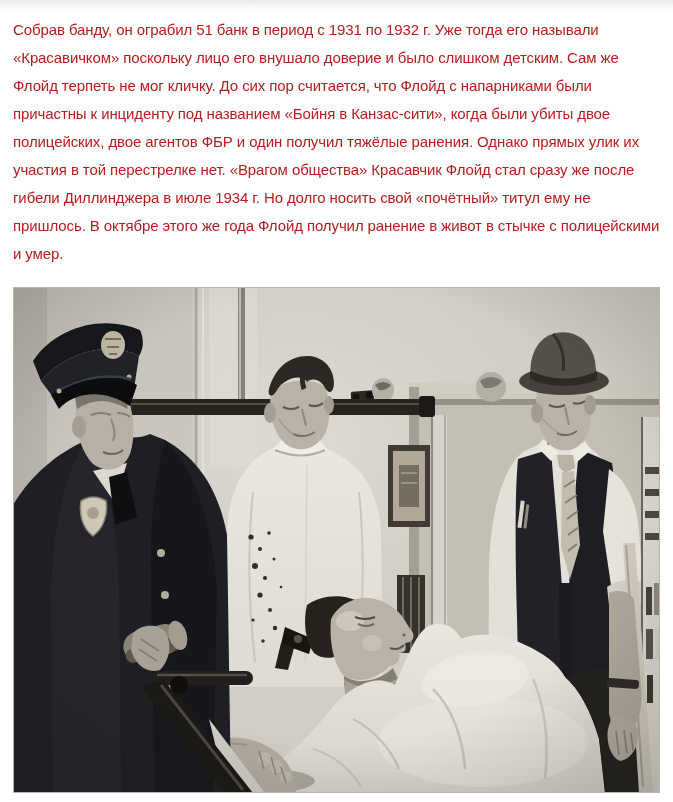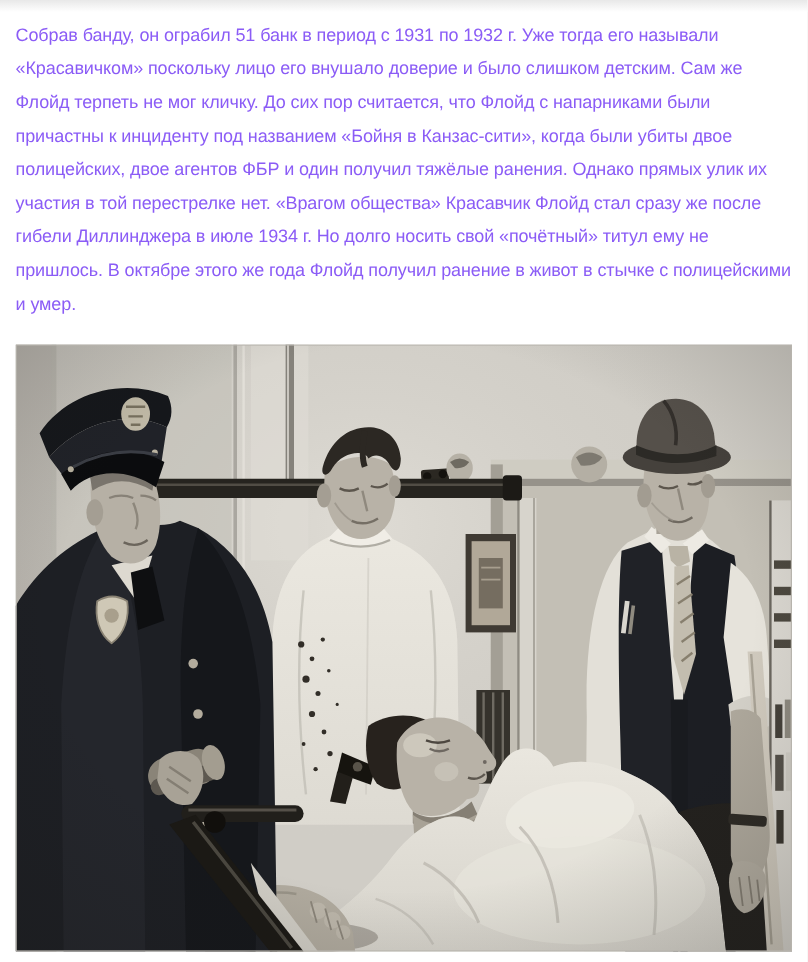--- a/index.html
+++ b/index.html
@@ -1,21 +1,21 @@
 <!DOCTYPE html>
 <html><head>
 <meta charset="utf-8">
 <style>
   html,body{margin:0;padding:0;background:#ffffff;}
   body{width:673px;height:802px;overflow:hidden;font-family:"Liberation Sans","DejaVu Sans",sans-serif;}
   .top-fade{height:10px;width:100%;background:linear-gradient(#e8e8e8,#ffffff);}
   .article-text{
     margin:6px 12px 0 13px;
     width:648px;
-    color:#8b5cf6;
+    color:#b91c1c;
     font-size:15px;
     line-height:28px;
     letter-spacing:-0.1px;
     text-align:left;
   }
   figure.photo{margin:19px 0 0 13px;width:647px;height:506px;display:block;}
   figure.photo svg{display:block;width:647px;height:506px;}
 </style>
 </head>
 <body>

